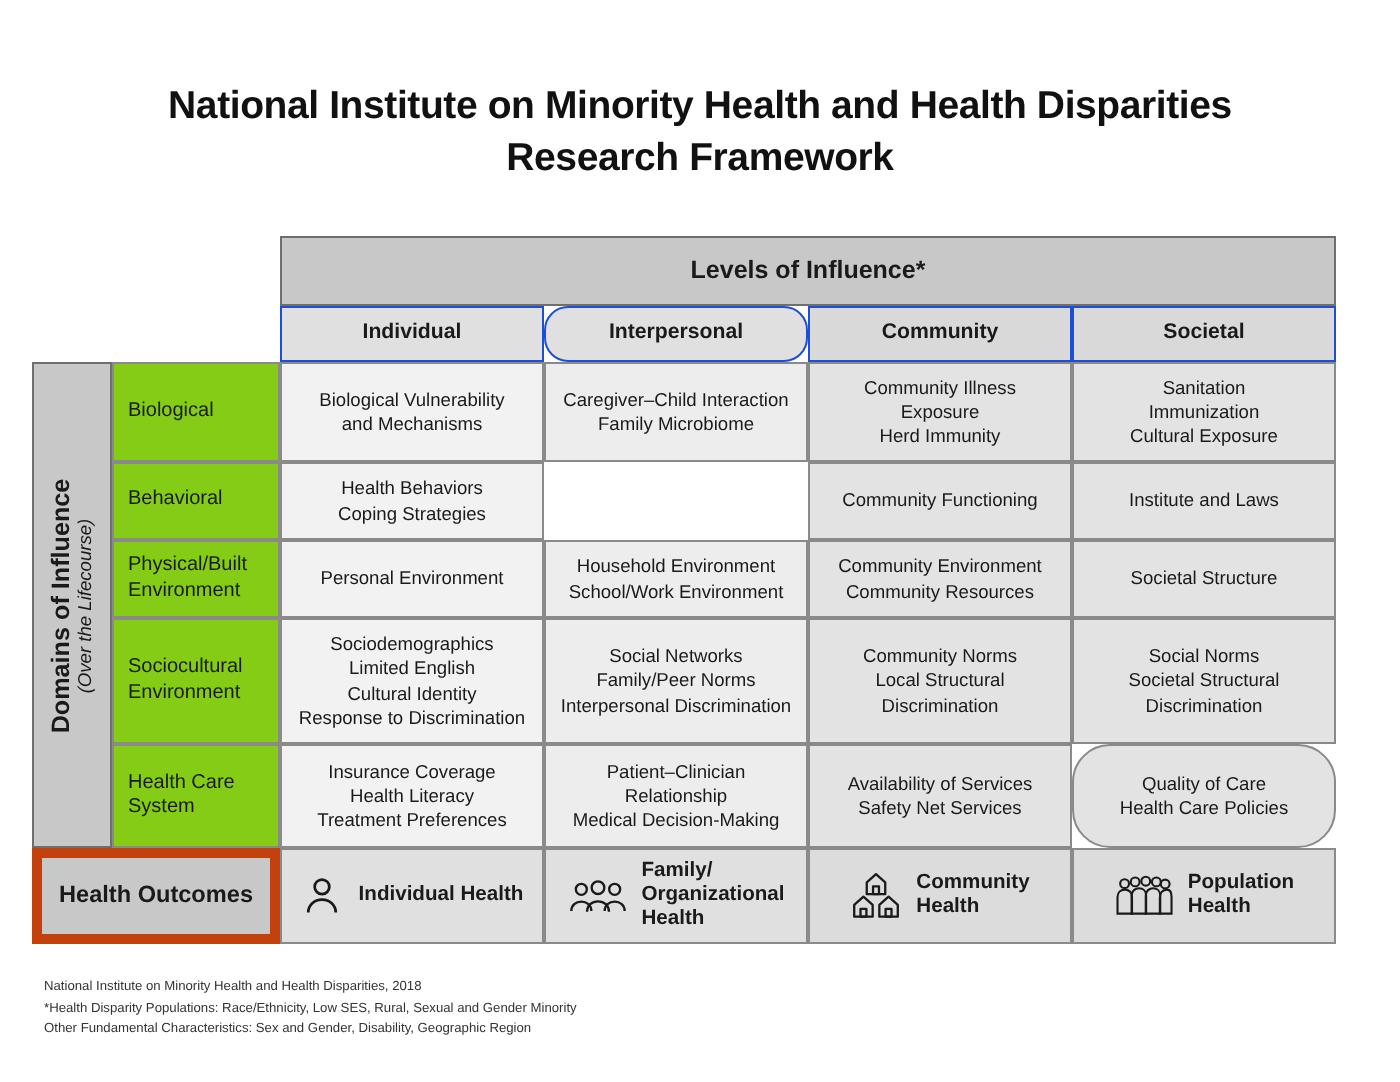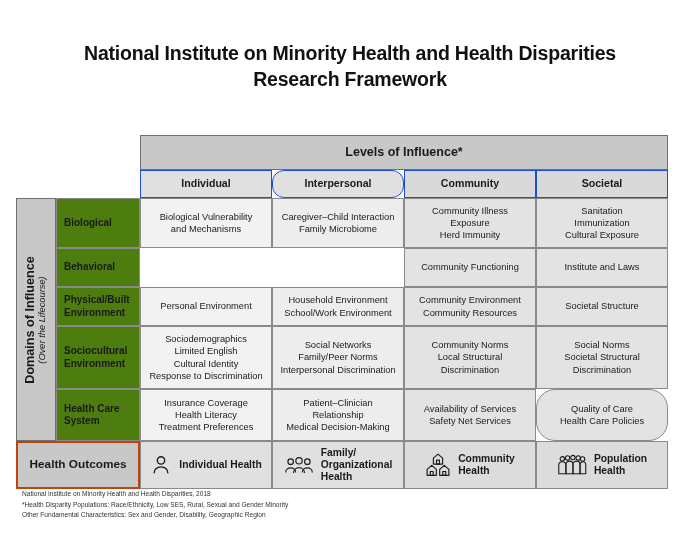--- a/index.html
+++ b/index.html
@@ -22,21 +22,20 @@
   }
 
   
   .framework{
     position:absolute;left:16px;top:118px;
     width:652px;
     display:grid;
     grid-template-columns:40px 84px 1fr 1fr 1fr 1fr;
     grid-template-rows:35px 28px 50px 39px 39px 63px 52px 48px;
     box-sizing:border-box;
-    margin-top:17px;
   }
   .cell{
     box-sizing:border-box;
     border:1px solid #8a8a8a;
     display:flex;align-items:center;justify-content:center;
     text-align:center;
     font-size:9.3px;
     line-height:1.32;
     padding:2px 4px;
   }
@@ -67,38 +66,38 @@
     transform:translate(-50%,-50%) rotate(-90deg);
     white-space:nowrap;
     text-align:center;
     line-height:1.15;
   }
   .spine-main{font-size:12.6px;font-weight:bold;display:block;}
   .spine-sub{font-size:9.3px;font-style:italic;display:block;}
 
   .dom-label{
     grid-column:2;
-    background:#4d7c0f;
-    font-size:10px;font-weight:bold;
+    background:#84cc16;
+    font-size:10px;font-weight:normal;
     justify-content:flex-start;
     text-align:left;
     padding-left:7px;
     line-height:1.25;
   }
 
   .c-individual{background:#f2f2f2;}
   .c-interpersonal{background:#ededed;}
   .c-community{background:#e3e3e3;}
   .c-societal{background:#e3e3e3;}
 
   
   .ho-label{
     grid-column:1 / 3;grid-row:8;
     background:#c8c8c8;
-    border:2px solid #c2410c;
+    border:5px solid #c2410c;
     font-size:11.8px;font-weight:bold;
   }
   .ho-cell{
     grid-row:8;
     display:flex;align-items:center;justify-content:center;gap:7px;
     background:#e0e0e0;
     font-size:10.3px;font-weight:bold;
     text-align:left;
     padding:2px 6px;
   }
@@ -147,20 +146,22 @@
     <div class="cell c-interpersonal multi" style="grid-column:4;grid-row:3;">Caregiver–Child Interaction
 Family Microbiome</div>
     <div class="cell c-community multi" style="grid-column:5;grid-row:3;">Community Illness
 Exposure
 Herd Immunity</div>
     <div class="cell c-societal multi" style="grid-column:6;grid-row:3;">Sanitation
 Immunization
 Cultural Exposure</div>
 
     <div class="cell dom-label multi" style="grid-row:4;">Behavioral</div>
+    <div class="cell c-individual multi" style="grid-column:3;grid-row:4;">Health Behaviors
+Coping Strategies</div>
     <div class="cell c-community multi" style="grid-column:5;grid-row:4;">Community Functioning</div>
     <div class="cell c-societal multi" style="grid-column:6;grid-row:4;">Institute and Laws</div>
 
     <div class="cell dom-label multi" style="grid-row:5;">Physical/Built
 Environment</div>
     <div class="cell c-individual multi" style="grid-column:3;grid-row:5;">Personal Environment</div>
     <div class="cell c-interpersonal multi" style="grid-column:4;grid-row:5;">Household Environment
 School/Work Environment</div>
     <div class="cell c-community multi" style="grid-column:5;grid-row:5;">Community Environment
 Community Resources</div>

